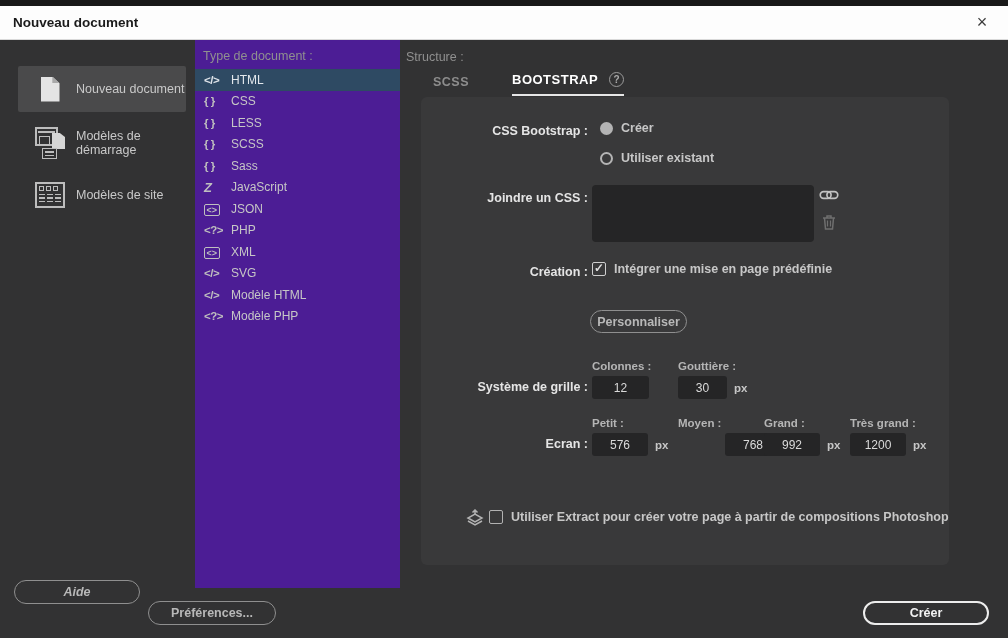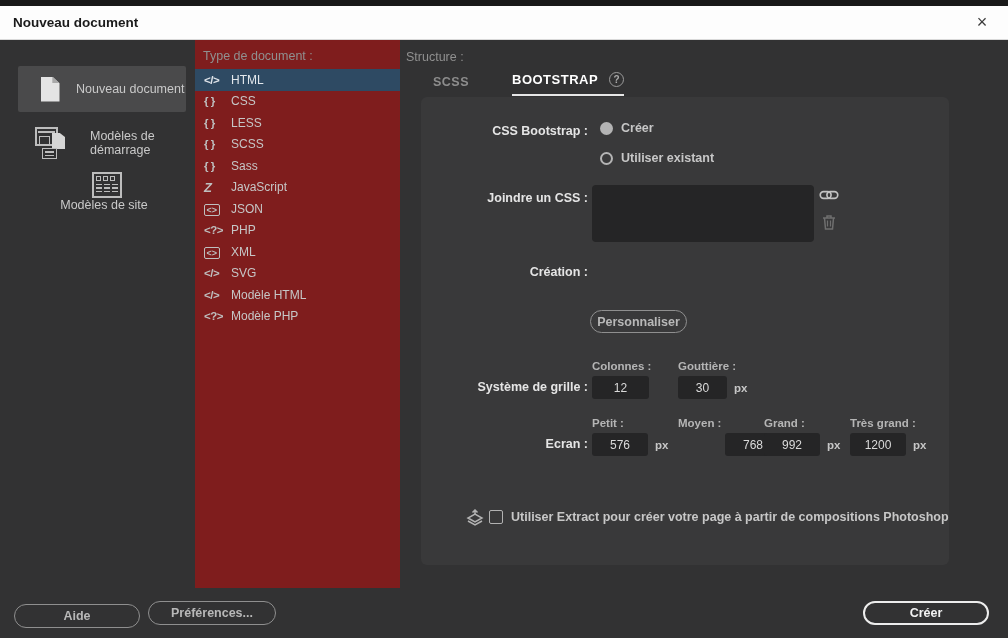--- a/index.html
+++ b/index.html
@@ -51,21 +51,21 @@
   .starter-shape .card::before { content:""; position:absolute; left:2px; top:2px; right:2px; height:5px;
     background:repeating-linear-gradient(#bdbdbd 0 1.5px, transparent 1.5px 3.5px); }
   
   .site-shape { position:relative; width:30px; height:26px; border:2px solid #bdbdbd; }
   .site-shape .dots { position:absolute; left:2px; top:2px; display:flex; gap:2px; }
   .site-shape .dots i { width:5px; height:5px; border:1.2px solid #bdbdbd; display:block; }
   .site-shape .cols { position:absolute; left:2px; bottom:2px; right:2px; top:10px; display:flex; gap:2px; }
   .site-shape .cols i { flex:1; background:repeating-linear-gradient(#bdbdbd 0 1.5px, transparent 1.5px 3.5px); display:block; }
 
   
-  .doc-col { position:absolute; left:195px; top:0; width:205px; height:548px; background:#7f1d1d; }
+  .doc-col { position:absolute; left:195px; top:0; width:205px; height:548px; background:#4c1d95; }
   .doc-header { position:absolute; left:8px; top:9px; font-size:12.5px; color:#909090; }
   .doc-list { position:absolute; left:0; top:29px; width:205px; }
   .doc-row { height:21.5px; display:flex; align-items:center; padding-left:9px; color:#c6c6c6; font-size:12px; }
   .doc-row.sel { background:#2e4a63; color:#e2e7ec; }
   .dicon { width:27px; flex:0 0 auto; font-weight:700; font-size:11.5px; color:#bfbfbf; letter-spacing:-0.5px; }
   .doc-row.sel .dicon { color:#dfe4ea; }
   .dicon.boxed span { border:1px solid #bfbfbf; border-radius:2px; font-size:9px; padding:0 1.5px; letter-spacing:0; }
   .dicon.js { font-style:italic; font-size:13px; }
 
   
@@ -127,32 +127,32 @@
     <div class="side-item sel" style="top:26px;">
       <span class="side-ic">
         <span class="page-shape">
             <span class="pg"></span>
             <span class="fold"></span>
           </span>
       </span>
       <span>Nouveau document</span>
     </div>
 
-    <div class="side-item" style="top:80px;gap:14px;">
+    <div class="side-item" style="top:80px;">
       <span class="side-ic">
         <span class="starter-shape">
             <span class="win"></span>
             <span class="pg2"></span>
             <span class="card"></span>
           </span>
       </span>
       <span>Modèles de démarrage</span>
     </div>
 
-    <div class="side-item" style="top:132px;flex-direction:column;">
+    <div class="side-item" style="top:132px;">
       <span class="side-ic">
         <span class="site-shape">
             <span class="dots">
               <i></i>
               <i></i>
               <i></i>
             </span>
             <span class="cols">
               <i></i>
               <i></i>
@@ -249,20 +249,24 @@
       <button class="icon-btn" style="left:401px; top:117px;">
         <svg width="14" height="16" viewBox="0 0 14 16">
           <path d="M1 4h12" stroke="#6f6f6f" stroke-width="1.5"></path>
           <path d="M5 4V2h4v2" fill="none" stroke="#6f6f6f" stroke-width="1.5"></path>
           <path d="M2.5 4l1 11h7l1-11" fill="none" stroke="#6f6f6f" stroke-width="1.5"></path>
           <path d="M5.5 6.5v6 M8.5 6.5v6" stroke="#6f6f6f" stroke-width="1.2"></path>
         </svg>
       </button>
 
       <div class="flabel" style="top:168px;">Création :</div>
+      <div class="check-row" style="left:171px; top:165px;">
+        <span class="checkbox on"></span>
+        <span class="ctl-label">Intégrer une mise en page prédéfinie</span>
+      </div>
 
       <button class="pill-btn" style="position:absolute; left:169px; top:213px; width:97px; height:23px;">Personnaliser</button>
 
       <div class="sublabel" style="left:171px; top:263px;">Colonnes :</div>
       <div class="sublabel" style="left:257px; top:263px;">Gouttière :</div>
       <div class="flabel" style="top:283px;">Système de grille :</div>
       <input class="num-input" style="position: absolute; left: 171px; top: 279px; width: 57px; height: 23px;" value="12">
       <div class="size-group" style="left:257px; top:279px;">
         <input class="num-input" style="width: 49px; height: 23px;" value="30">
         <span class="px-unit">px</span>
@@ -298,18 +302,18 @@
           <path d="M10 1v5 M7.5 3.5L10 1l2.5 2.5" fill="none" stroke="#b3b3b3" stroke-width="1.5"></path>
         </svg>
       </span>
       <div class="check-row" style="left:68px; top:413px;">
         <span class="checkbox off"></span>
         <span class="ctl-label">Utiliser Extract pour créer votre page à partir de compositions Photoshop</span>
       </div>
 
     </div>
 
-    <button class="pill-btn footer-btn" style="left:14px;  top:564px; width:126px;">Aide</button>
+    <button class="pill-btn footer-btn" style="left:14px;  top:540px; width:126px;font-style:italic;">Aide</button>
     <button class="pill-btn footer-btn" style="left:148px; top:561px; width:128px;">Préférences...</button>
     <button class="pill-btn footer-btn primary" style="left:863px; top:561px; width:126px;">Créer</button>
 
   </div>
 </div>
 
 </body></html>

